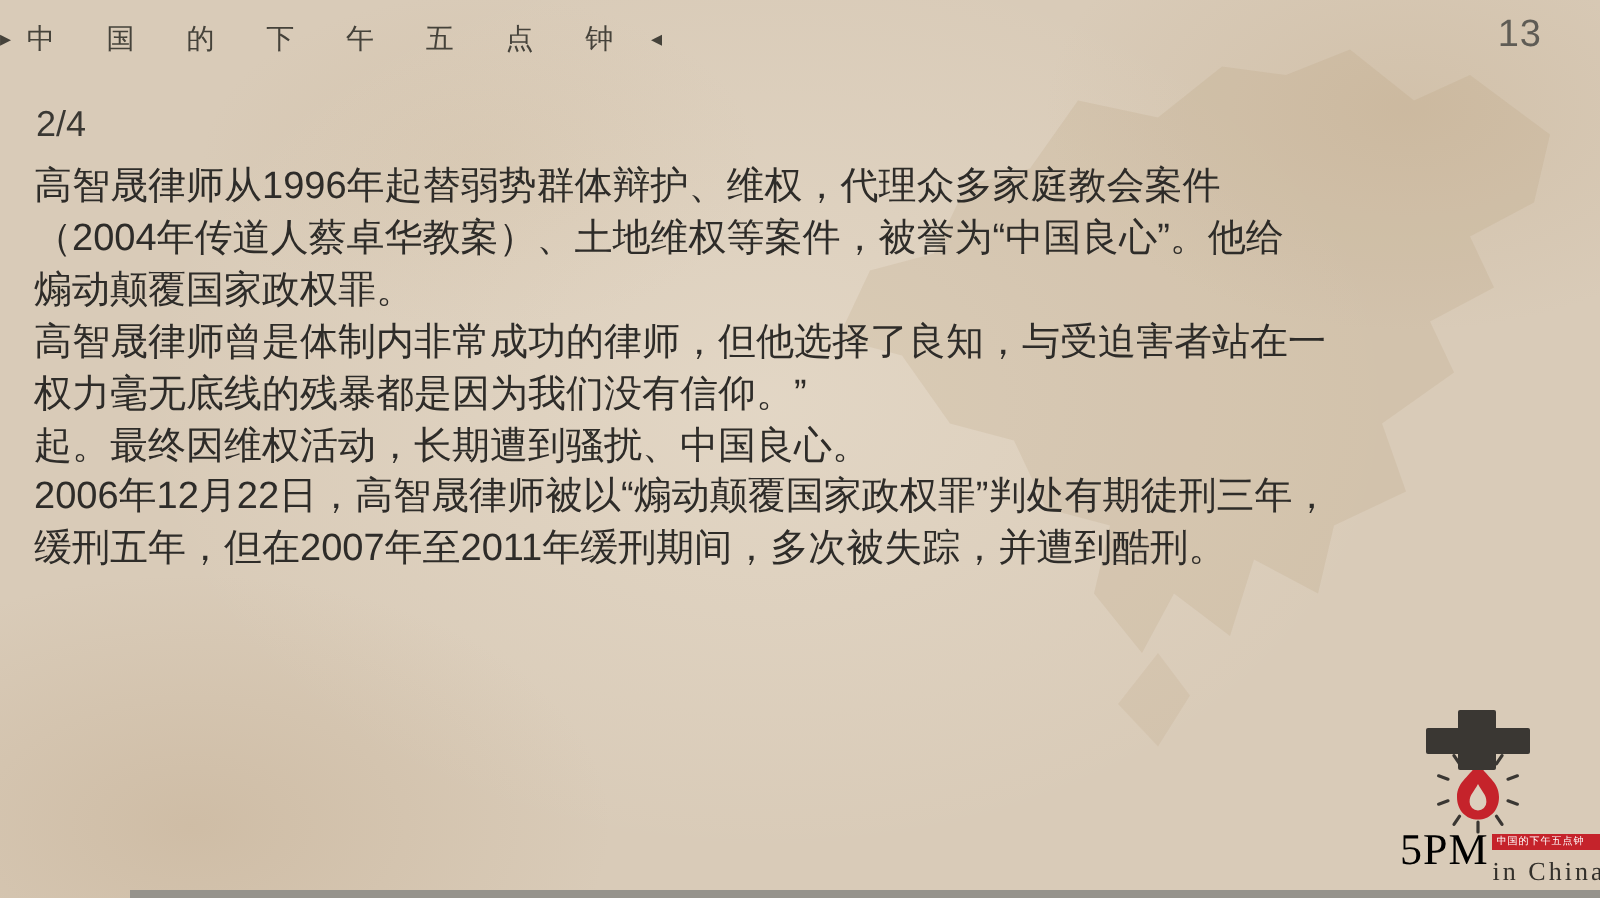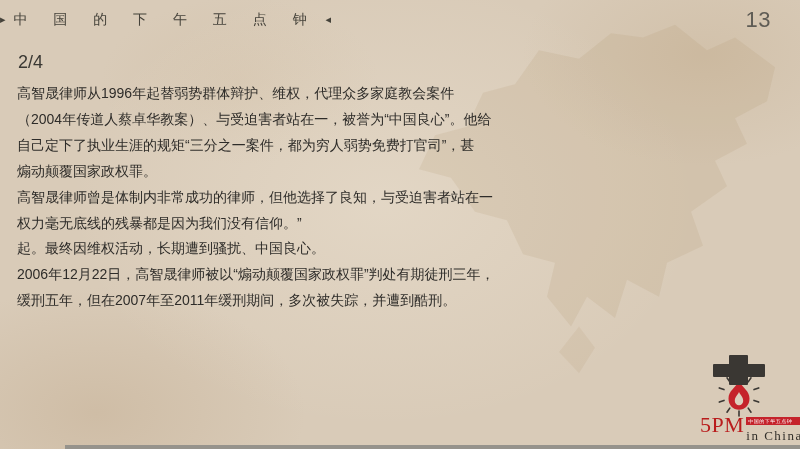--- a/index.html
+++ b/index.html
@@ -10,46 +10,46 @@
     font-family:"Liberation Sans","DejaVu Sans",sans-serif;
     background:
       radial-gradient(ellipse 300px 180px at 12% 92%, rgba(180,152,118,.28), transparent 70%),
       radial-gradient(ellipse 260px 160px at 88% 12%, rgba(184,158,122,.22), transparent 70%),
       radial-gradient(ellipse 420px 300px at 48% 45%, rgba(248,240,226,.30), transparent 75%),
       radial-gradient(ellipse 200px 120px at 30% 18%, rgba(196,172,138,.18), transparent 70%),
       #d9cbb8;
   }
   .page-number {
     position:absolute; top:7px; right:29px;
-    font-size:22px; color:#5f5c55; letter-spacing:.5px;
+    font-size:19px; color:#5f5c55; letter-spacing:.5px;
   }
   .header {
     position:absolute; top:11px; left:0; width:100%;
     text-align:left; color:#45423a; font-size:14px;
   }
   .header .title { letter-spacing:11px; margin:0 4px; }
   .header .arrow { font-size:11px; color:#45423a; letter-spacing:0; vertical-align:1px; }
   .progress {
     position:absolute; top:52px; left:18px;
     font-size:18px; color:#3a3833;
   }
   .body-text {
     position:absolute; top:81px; left:17px; width:778px;
-    font-size:14px; line-height:25.9px; color:#2e2c29;
+    font-size:19px; line-height:25.9px; color:#2e2c29;
     text-align:left; white-space:nowrap;
   }
   .china-map { position:absolute; left:395px; top:12px; width:400px; height:425px; pointer-events:none; }
   .logo { position:absolute; left:700px; top:352px; width:96px; height:92px; }
   .cross-v { position:absolute; left:29px; top:3px; width:19px; height:30px; background:#3a3733; border-radius:1px; }
   .cross-h { position:absolute; left:13px; top:12px; width:52px; height:13px; background:#3a3733; border-radius:1px; }
   .flame-svg { position:absolute; left:4px; top:8px; width:70px; height:62px; }
   .logo-text { position:absolute; left:0px; top:62px; display:flex; align-items:flex-start; }
   .logo-acronym {
     font-family:"Liberation Serif","DejaVu Serif",serif;
-    font-size:22px; line-height:22px; color:#b91c1c; letter-spacing:.5px;
+    font-size:22px; line-height:22px; color:#000000; letter-spacing:.5px;
   }
   .logo-right { display:flex; flex-direction:column; margin-left:2px; margin-top:3px; }
   .logo-badge {
     background:#c5232b; color:#fff; font-size:5px; line-height:6px;
     padding:1px 2px; letter-spacing:.5px; white-space:nowrap;
   }
   .logo-sub {
     font-family:"Liberation Serif","DejaVu Serif",serif;
     font-size:13px; color:#33302b; letter-spacing:1.5px; margin-top:3px; white-space:nowrap;
   }
@@ -68,22 +68,21 @@
 <div class="header">
   <span class="arrow">▸</span>
   <span class="title">中 国 的 下 午 五 点 钟</span>
   <span class="arrow">◂</span>
 </div>
 
 <div class="progress">2/4</div>
 
 <div class="body-text">
   <div>高智晟律师从1996年起替弱势群体辩护、维权，代理众多家庭教会案件</div>
-  <div>（2004年传道人蔡卓华教案）、与受迫害者站在一，被誉为“中国良心”。他给</div>
-  <div>自己定下了执业生涯的规矩“三分之一案件，都为穷人弱势免费打官司”，甚</div>
+  <div>（2004年传道人蔡卓华教案）、土地维权等案件，被誉为“中国良心”。他给</div>
   <div>煽动颠覆国家政权罪。</div>
   <div>高智晟律师曾是体制内非常成功的律师，但他选择了良知，与受迫害者站在一</div>
   <div>权力毫无底线的残暴都是因为我们没有信仰。”</div>
   <div>起。最终因维权活动，长期遭到骚扰、中国良心。</div>
   <div>2006年12月22日，高智晟律师被以“煽动颠覆国家政权罪”判处有期徒刑三年，</div>
   <div>缓刑五年，但在2007年至2011年缓刑期间，多次被失踪，并遭到酷刑。</div>
 </div>
 
 <div class="logo">
   <svg class="flame-svg" viewBox="0 0 70 62">

